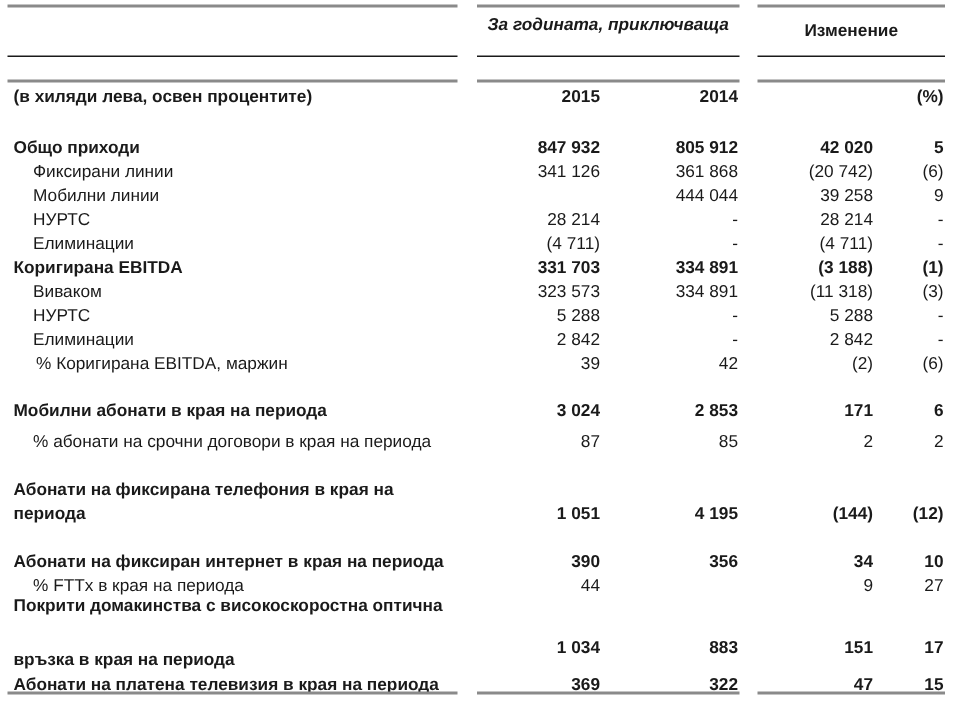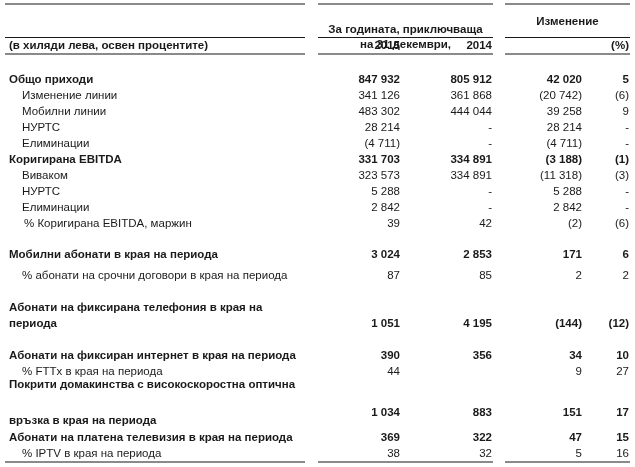--- a/index.html
+++ b/index.html
@@ -2,40 +2,39 @@
 <html><head>
 <meta charset="utf-8">
 <style>
   html, body { margin: 0; padding: 0; background: #ffffff; }
   body { width: 635px; height: 467px; position: relative; overflow: hidden;
          font-family: "Liberation Sans", sans-serif; color: #1a1a1a; font-size: 11.5px; }
   .hline { position: absolute; height: 0; }
   .gray { border-top: 2px solid #8a8a8a; }
   .black { border-top: 1.5px solid #1a1a1a; }
   .hdr { position: absolute; font-weight: bold; text-align: center; line-height: 15px; font-size: 11.5px; }
-  .row { position: absolute; left: 0; width: 635px; height: 16px; line-height: 16px; }
+  .row { position: absolute; left: 0; width: 635px; height: 16px; line-height: 16px; margin-top: 20px; }
   .row .lbl { position: absolute; left: 9px; white-space: nowrap; }
   .row.sub .lbl { left: 22px; }
   .row.bold { font-weight: bold; }
   .row .c { position: absolute; text-align: right; white-space: nowrap; }
   .c1 { left: 318px; width: 82px; }
   .c2 { left: 405px; width: 87px; }
   .c3 { left: 505px; width: 77px; }
   .c4 { left: 585px; width: 44px; }
 </style>
 </head>
 <body>
 
 <div class="hline gray" style="left:5px; width:300px; top:3px;"></div>
 <div class="hline gray" style="left:318px; width:175px; top:3px;"></div>
 <div class="hline gray" style="left:505px; width:125px; top:3px;"></div>
 
-<div class="hdr" style="left:318px; width:175px; top:22px;">
+<div class="hdr" style="left:318px; width:175px; top:10px;font-style:italic;">
   <div>За годината, приключваща</div>
-  <div>на 31 декември,</div>
 </div>
 <div class="hdr" style="left:505px; width:125px; top:14px;">Изменение</div>
 
 <div class="hline black" style="left:5px; width:300px; top:37px;"></div>
 <div class="hline black" style="left:318px; width:175px; top:37px;"></div>
 <div class="hline black" style="left:505px; width:125px; top:37px;"></div>
 
 <div class="row bold" style="top:37px;">
   <span class="lbl" style="left:9px;">(в хиляди лева, освен процентите)</span>
   <span class="c c1">2015</span>
@@ -48,29 +47,28 @@
 <div class="hline gray" style="left:505px; width:125px; top:53px;"></div>
 
 <div class="row bold" style="top:71px;">
   <span class="lbl">Общо приходи</span>
   <span class="c c1">847 932</span>
   <span class="c c2">805 912</span>
   <span class="c c3">42 020</span>
   <span class="c c4">5</span>
 </div>
 <div class="row sub" style="top:87px;">
-  <span class="lbl">Изменение линии</span>
+  <span class="lbl">Фиксирани линии</span>
   <span class="c c1">341 126</span>
   <span class="c c2">361 868</span>
   <span class="c c3">(20 742)</span>
   <span class="c c4">(6)</span>
 </div>
 <div class="row sub" style="top:103px;">
   <span class="lbl">Мобилни линии</span>
-  <span class="c c1">483 302</span>
   <span class="c c2">444 044</span>
   <span class="c c3">39 258</span>
   <span class="c c4">9</span>
 </div>
 <div class="row sub" style="top:119px;">
   <span class="lbl">НУРТС</span>
   <span class="c c1">28 214</span>
   <span class="c c2">-</span>
   <span class="c c3">28 214</span>
   <span class="c c4">-</span>

